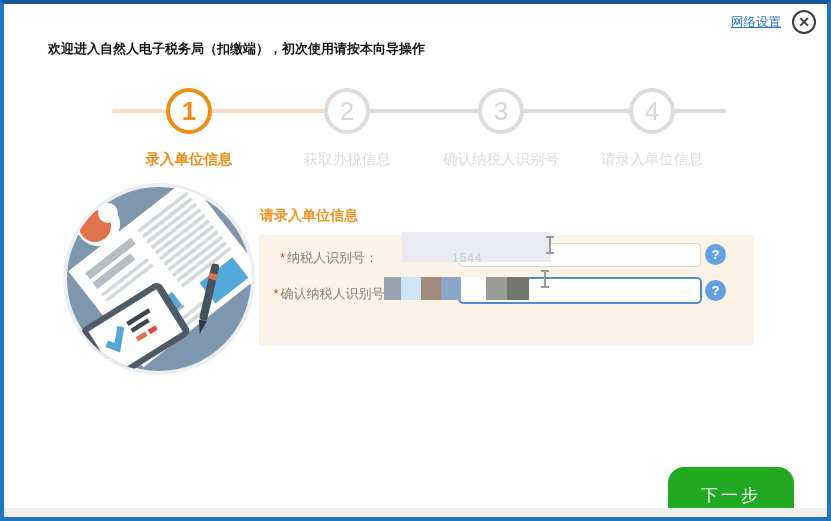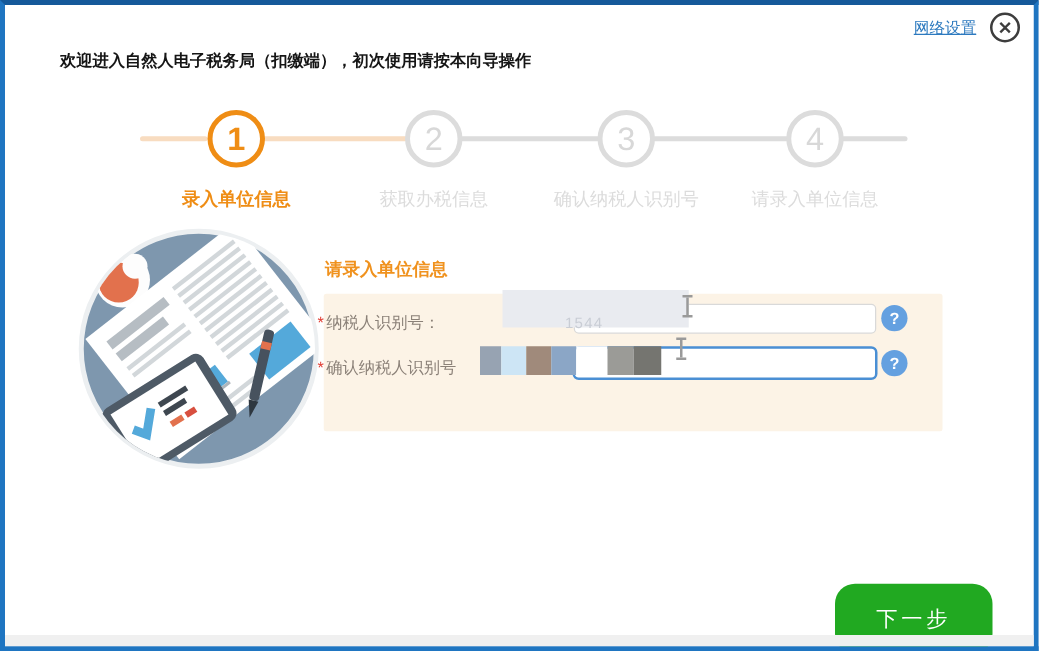--- a/index.html
+++ b/index.html
@@ -27,21 +27,21 @@
   .scircle.active{border-color:#ef8d15;color:#ef8d15;font-weight:600;}
   .c1{left:162px;} .c2{left:320px;} .c3{left:474px;} .c4{left:625px;}
   .slabel{position:absolute;top:146px;width:180px;text-align:center;font-size:14.5px;color:#dcdcdc;}
   .slabel.active{color:#ef8d15;font-weight:bold;}
   .l1{left:95px;} .l2{left:253px;} .l3{left:407px;} .l4{left:558px;}
   
   .illus{position:absolute;left:57px;top:177px;width:196px;height:196px;}
   
   .form-heading{position:absolute;left:256px;top:203px;font-size:14px;font-weight:bold;color:#f0921e;}
   .panel{position:absolute;left:255px;top:231px;width:495px;height:110px;background:#fcf3e6;border-radius:2px;}
-  .field-label{position:absolute;left:250px;width:150px;text-align:left;font-size:13px;color:#8b8178;}
+  .field-label{position:absolute;left:250px;width:150px;text-align:center;font-size:13px;color:#8b8178;}
   .fl1{top:245px;} .fl2{top:281px;}
   .req{color:#e03a2f;margin-right:2px;}
   .txt-input{position:absolute;box-sizing:border-box;background:#fff;font-family:inherit;
     font-size:13px;padding:0 6px;outline:none;color:#555;}
   .in1{left:455px;top:239px;width:242px;height:24px;border:1px solid #d9d9d9;border-radius:4px;}
   .in2{left:454px;top:273px;width:244px;height:27px;border:2px solid #4a8fd4;border-radius:5px;}
   .help{position:absolute;width:21px;height:21px;border-radius:50%;background:#64a0e0;color:#fff;
     font-weight:bold;font-size:13px;display:flex;align-items:center;justify-content:center;cursor:pointer;line-height:1;}
   .h1{left:701px;top:240px;} .h2{left:701px;top:276px;}
   

